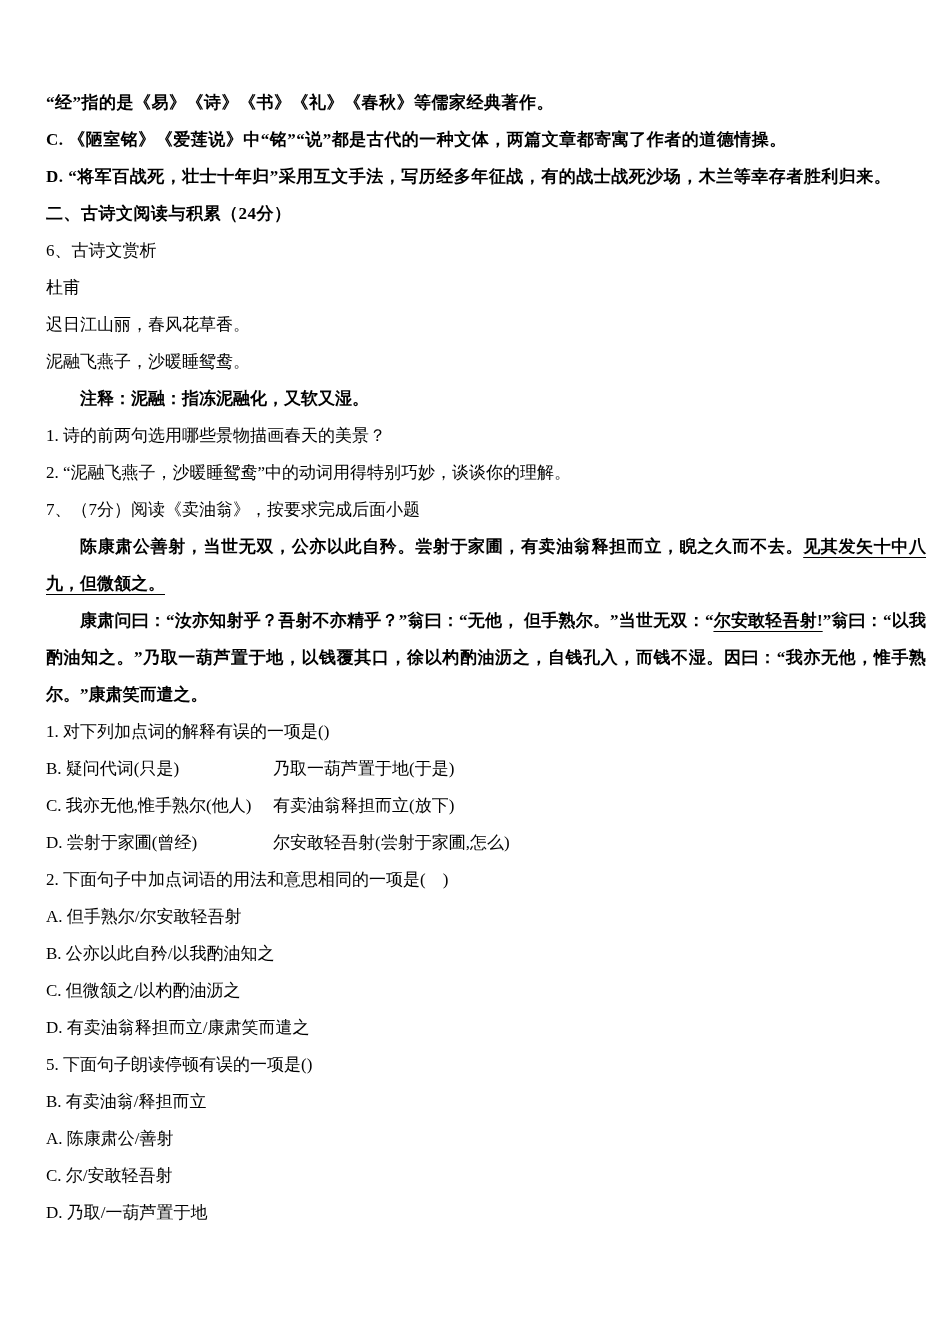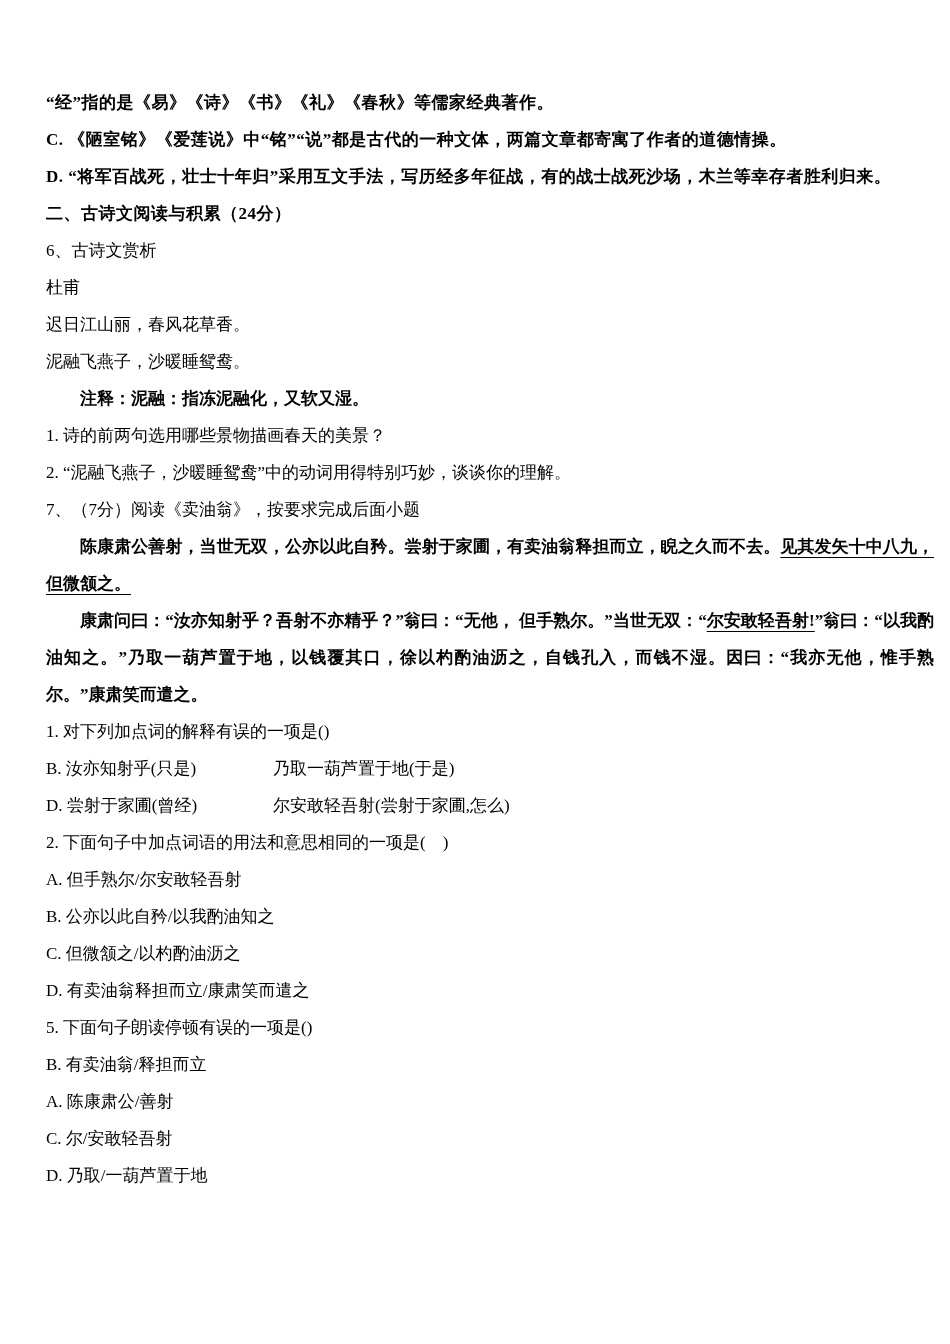--- a/index.html
+++ b/index.html
@@ -10,21 +10,21 @@
   }
   body {
     width: 950px;
     height: 1344px;
     overflow: hidden;
     font-family: "Liberation Serif", "DejaVu Serif", serif;
   }
   .doc {
     box-sizing: border-box;
     width: 950px;
-    padding: 84px 16px 0 46px;
+    padding: 84px 24px 0 46px;
     font-size: 17px;
     line-height: 37px;
   }
   .doc p {
     margin: 0;
     padding: 0;
   }
   .b {
     font-weight: bold;
     letter-spacing: 0.5px;
@@ -65,21 +65,22 @@
   <p>2. “泥融飞燕子，沙暖睡鸳鸯”中的动词用得特别巧妙，谈谈你的理解。</p>
 
   <p>7、（7分）阅读《卖油翁》，按要求完成后面小题</p>
 
   <p class="indent just"><span>陈康肃公善射，当世无双，公亦以此自矜。尝射于家圃，有卖油翁释担而立，睨之久而不去。</span><span class="u">见其发矢十中八九，但微颔之。</span></p>
 
   <p class="indent just"><span>康肃问曰：“汝亦知射乎？吾射不亦精乎？”翁曰：“无他， 但手熟尔。”当世无双：“</span><span class="u">尔安敢轻吾射!</span><span>”翁曰：“以我酌油知之。”乃取一葫芦置于地，以钱覆其口，徐以杓酌油沥之，自钱孔入，而钱不湿。因曰：“我亦无他，惟手熟尔。”康肃笑而遣之。</span></p>
 
   <p>1. 对下列加点词的解释有误的一项是()</p>
 
-  <p class="optrow"><span class="c1">B. 汝亦知射乎(只是)</span><span>乃取一葫芦置于地(于是)</span></p>
+  <p class="optrow"><span class="c1">B. 疑问代词(只是)</span><span>乃取一葫芦置于地(于是)</span></p>
+  <p class="optrow"><span class="c1">C. 我亦无他,惟手熟尔(他人)</span><span>有卖油翁释担而立(放下)</span></p>
   <p class="optrow"><span class="c1">D. 尝射于家圃(曾经)</span><span>尔安敢轻吾射(尝射于家圃,怎么)</span></p>
 
   <p>2. 下面句子中加点词语的用法和意思相同的一项是(　)</p>
   <p>A. 但手熟尔/尔安敢轻吾射</p>
   <p>B. 公亦以此自矜/以我酌油知之</p>
   <p>C. 但微颔之/以杓酌油沥之</p>
   <p>D. 有卖油翁释担而立/康肃笑而遣之</p>
 
   <p>5. 下面句子朗读停顿有误的一项是()</p>
   <p>B. 有卖油翁/释担而立</p>

